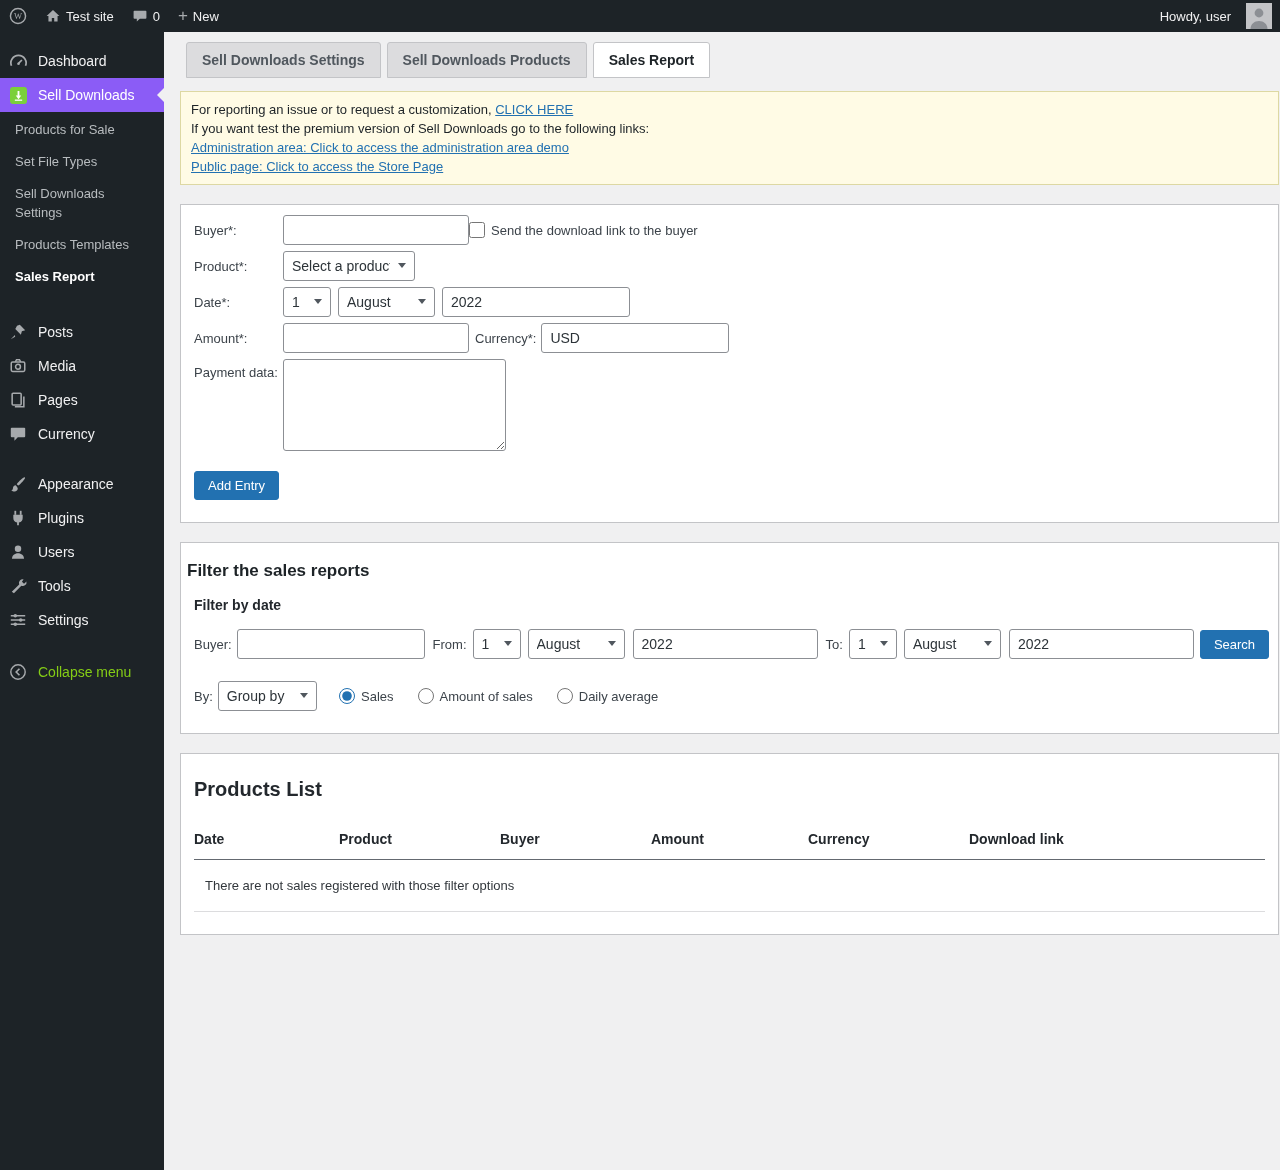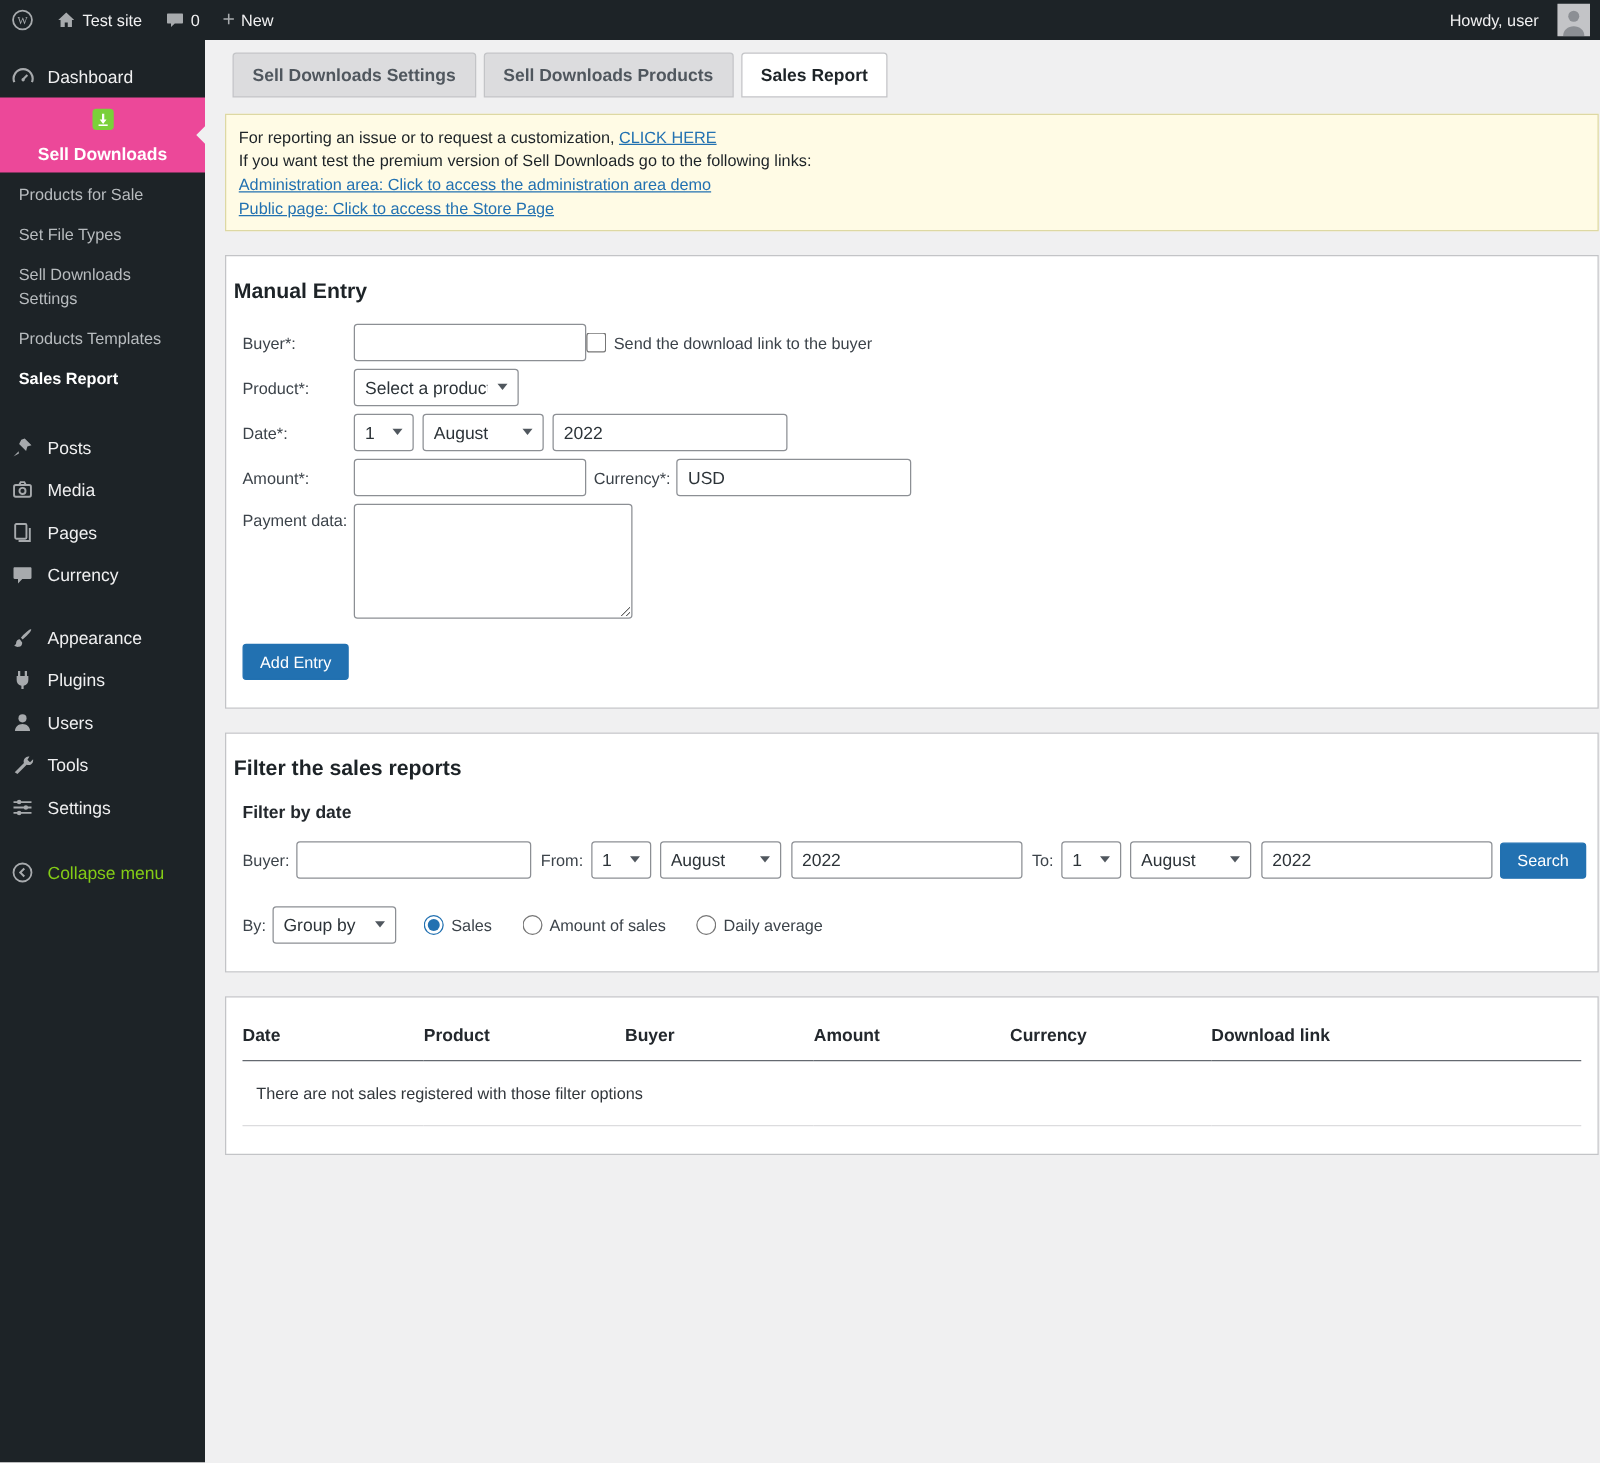--- a/index.html
+++ b/index.html
@@ -35,21 +35,21 @@
   .sidebar {
     position:absolute; top:32px; left:0; bottom:0; width:164px;
     background:#1d2327; color:#f0f0f1; padding-top:12px;
   }
   .menu-item {
     display:flex; align-items:center; gap:10px;
     padding:7px 8px; font-size:14px; color:#f0f0f1; text-decoration:none;
     position:relative; cursor:pointer;
   }
   .mi-icon { width:20px; height:20px; display:inline-flex; align-items:center; justify-content:center; color:#a7aaad; flex-shrink:0; }
-  .menu-item.active { background:#ec4899; color:#fff; font-weight:700;flex-direction:column; }
+  .menu-item.active { background:#8b5cf6; color:#fff; font-weight:400; }
   .menu-item.active::after {
     content:""; position:absolute; right:0; top:50%; margin-top:-7px;
     border:7px solid transparent; border-right-color:#f0f0f1;
   }
   .sd-badge {
     width:17px; height:17px; background:#7ad03a; border-radius:3px;
     display:inline-flex; align-items:center; justify-content:center;
   }
   .submenu { list-style:none; margin:2px 0 10px; padding:0 3px 6px; }
   .submenu li a {
@@ -353,21 +353,20 @@
       <p>If you want test the premium version of Sell Downloads go to the following links:</p>
       <p>
         <a>Administration area: Click to access the administration area demo</a>
       </p>
       <p>
         <a>Public page: Click to access the Store Page</a>
       </p>
     </div>
 
     <section class="panel">
-      <h2>Manual Entry</h2>
       <div class="form">
 
         <div class="frow">
           <label class="flabel">Buyer*:</label>
           <input class="txt w186" style="">
           <input type="checkbox" class="ml8" style="">
           <label class="chk-label">Send the download link to the buyer</label>
         </div>
 
         <div class="frow">
@@ -447,20 +446,21 @@
           <span>Amount of sales</span>
         </label>
         <label class="radio-label">
           <input type="radio" name="display-mode" style="">
           <span>Daily average</span>
         </label>
       </div>
     </section>
 
     <section class="panel">
+      <h3 class="products-list">Products List</h3>
       <table class="report">
         <colgroup>
           <col style="width:145px">
             <col style="width:161px">
             <col style="width:151px">
           <col style="width:157px">
             <col style="width:161px">
             <col>
         </colgroup>
         <thead>

